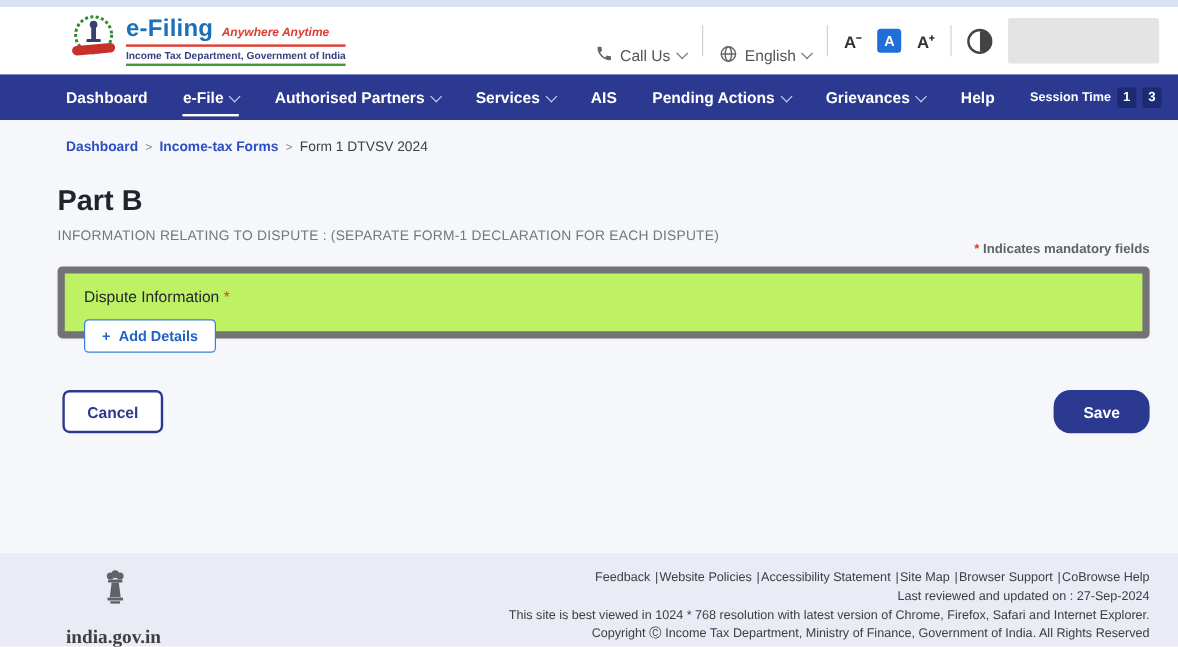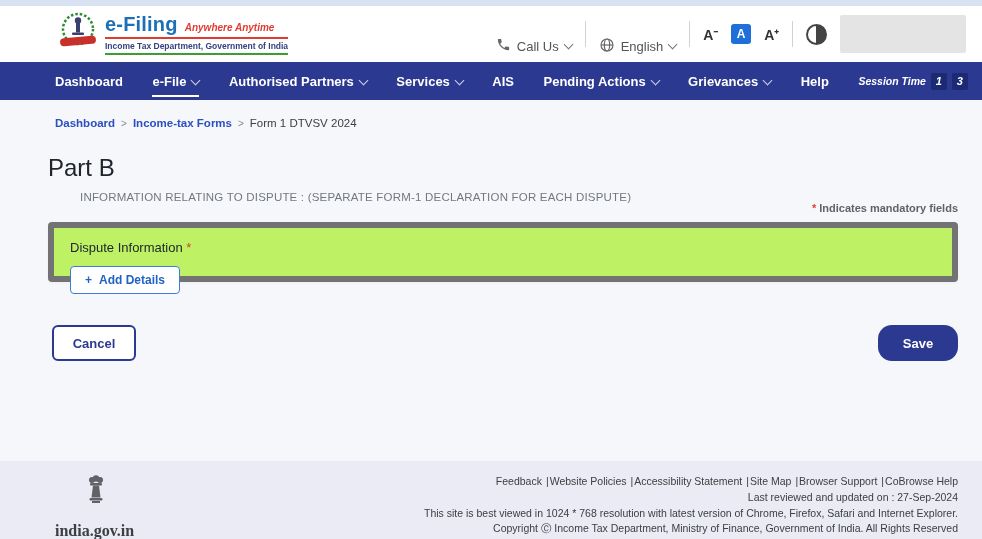--- a/index.html
+++ b/index.html
@@ -26,31 +26,31 @@
   .font-ctl{font-size:14px;color:#333;font-weight:700;cursor:pointer;}
   .a-box{width:20px;height:20px;background:#1e6fd9;color:#fff;border-radius:3px;display:flex;align-items:center;justify-content:center;font-size:12px;font-weight:700;cursor:pointer;}
   .contrast{width:17px;height:17px;border-radius:50%;border:2px solid #444;background:linear-gradient(90deg,#fff 50%,#444 50%);cursor:pointer;}
   .redacted{width:126px;height:38px;background:#e4e4e4;border-radius:2px;}
 
   
   .navbar{position:absolute;top:62px;left:0;right:0;height:38px;background:#2b3990;display:flex;align-items:stretch;justify-content:space-between;padding:0 14px 0 55px;box-sizing:border-box;color:#fff;}
   .nav-item{display:flex;align-items:center;gap:6px;font-size:13px;font-weight:700;position:relative;cursor:pointer;white-space:nowrap;}
   .nav-item .chev{border-color:#cdd3ef;margin-top:-2px;}
   .nav-item.active::after{content:"";position:absolute;left:0;right:0;bottom:3px;height:2px;background:#fff;}
-  .session{display:flex;align-items:center;gap:5px;font-size:10.5px;font-weight:700;white-space:nowrap;font-style:italic;}
+  .session{display:flex;align-items:center;gap:5px;font-size:10.5px;font-weight:700;white-space:nowrap;}
   .session-box{width:16px;height:17px;background:#1b2a72;display:flex;align-items:center;justify-content:center;font-size:11px;border-radius:2px;}
 
   
   .content{position:absolute;top:100px;left:0;right:0;height:361px;background:#f6f7fa;}
   .breadcrumb{position:absolute;top:17px;left:55px;display:flex;align-items:center;gap:6px;font-size:11.5px;}
   .crumb-link{color:#2b4fc0;font-weight:700;cursor:pointer;}
   .crumb-sep{color:#888;font-size:10px;}
   .crumb-current{color:#3c4043;}
-  .page-title{position:absolute;top:54px;left:48px;font-size:24px;font-weight:400;color:#21242c;}
-  .page-subtitle{position:absolute;top:91px;left:48px;font-size:11.5px;color:#73787f;letter-spacing:.2px;margin-left:32px;}
+  .page-title{position:absolute;top:54px;left:48px;font-size:24px;font-weight:700;color:#21242c;}
+  .page-subtitle{position:absolute;top:91px;left:48px;font-size:11.5px;color:#73787f;letter-spacing:.2px;}
   .mandatory-note{position:absolute;top:102px;right:24px;font-size:11px;font-weight:700;color:#5f6368;}
   .red{color:#e03c31;}
   .card{position:absolute;top:122px;left:48px;right:24px;height:60px;background:#bef264;border:6px solid #737373;border-radius:4px;box-shadow:0 1px 3px rgba(40,40,90,.04);padding:12px 16px;box-sizing:border-box;}
   .card-label{font-size:13px;color:#23262d;}
   .add-btn{margin-top:11px;display:inline-flex;align-items:center;gap:7px;border:1.5px solid #3b7ddd;color:#1f63c4;background:#fff;font-size:12px;font-weight:700;padding:6px 14px;border-radius:4px;cursor:pointer;font-family:"Liberation Sans",sans-serif;}
   .cancel-btn{position:absolute;top:225px;left:52px;width:84px;height:36px;background:#fff;border:2px solid #2b3990;border-radius:6px;color:#2b3990;font-weight:700;font-size:13px;cursor:pointer;font-family:"Liberation Sans",sans-serif;}
   .save-btn{position:absolute;top:225px;right:24px;width:80px;height:36px;background:#2b3990;border:none;border-radius:14px;color:#fff;font-weight:700;font-size:13px;cursor:pointer;font-family:"Liberation Sans",sans-serif;}
 
   
   .footer{position:absolute;top:461px;left:0;right:0;height:78px;background:#eaebf4;display:flex;align-items:flex-start;padding:13px 24px 0 55px;box-sizing:border-box;}

